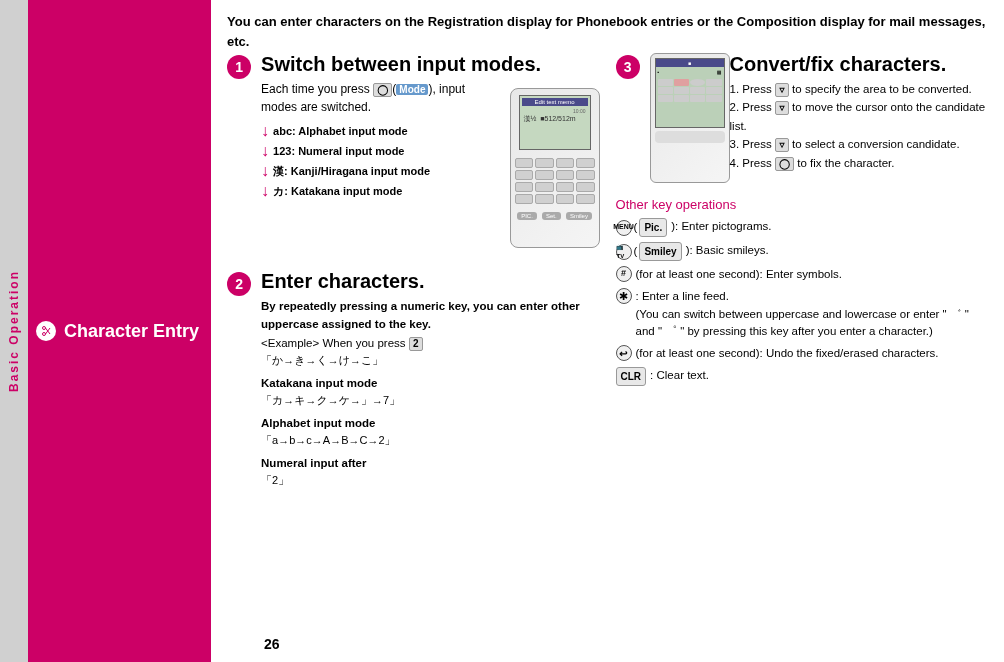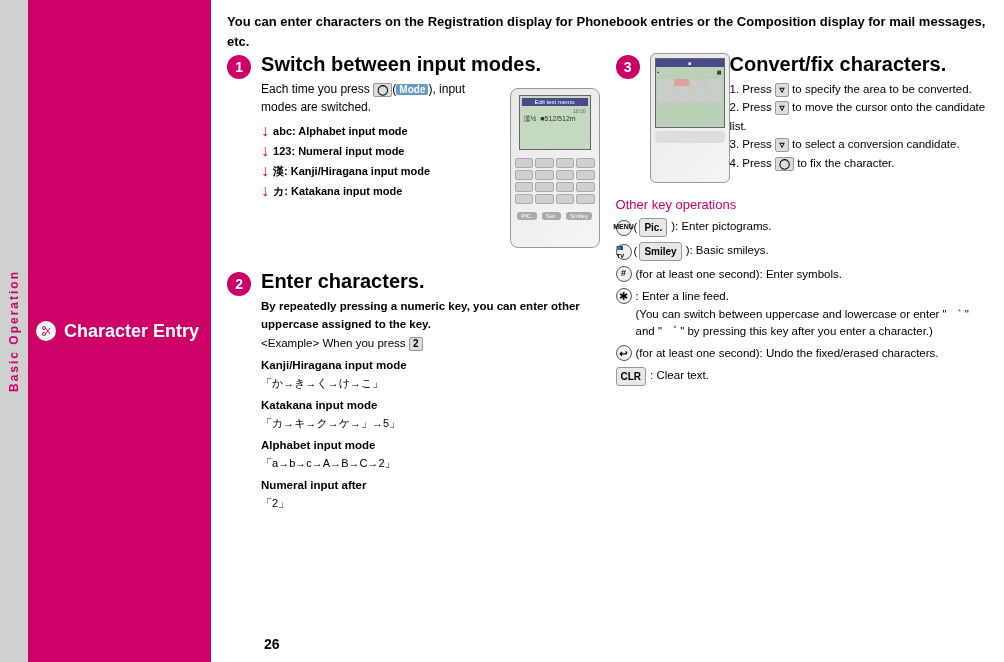--- a/index.html
+++ b/index.html
@@ -421,24 +421,23 @@
           </div>
         </div>
 
         <div class="step">
           <div class="step-number">2</div>
           <div class="step-content">
             <div class="step-title">Enter characters.</div>
             <div class="step2-content">
               <p><strong>By repeatedly pressing a numeric key, you can enter other uppercase assigned to the key.</strong></p>
               <p>&lt;Example&gt; When you press <span class="inline-key">2</span></p>
-              <p class="sub-head">Kanji/Hiragana input mode</p>
               <p class="japanese">「か→き→く→け→こ」</p>
               <p class="sub-head">Katakana input mode</p>
-              <p class="japanese">「カ→キ→ク→ケ→」→5」</p>
+              <p class="japanese">「カ→キ→ク→ケ→」→7」</p>
               <p class="sub-head">Alphabet input mode</p>
               <p class="japanese">「a→b→c→A→B→C→2」</p>
               <p class="sub-head">Numeral input after</p>
               <p class="japanese">「2」</p>
             </div>
           </div>
         </div>
 
       </div>
 

